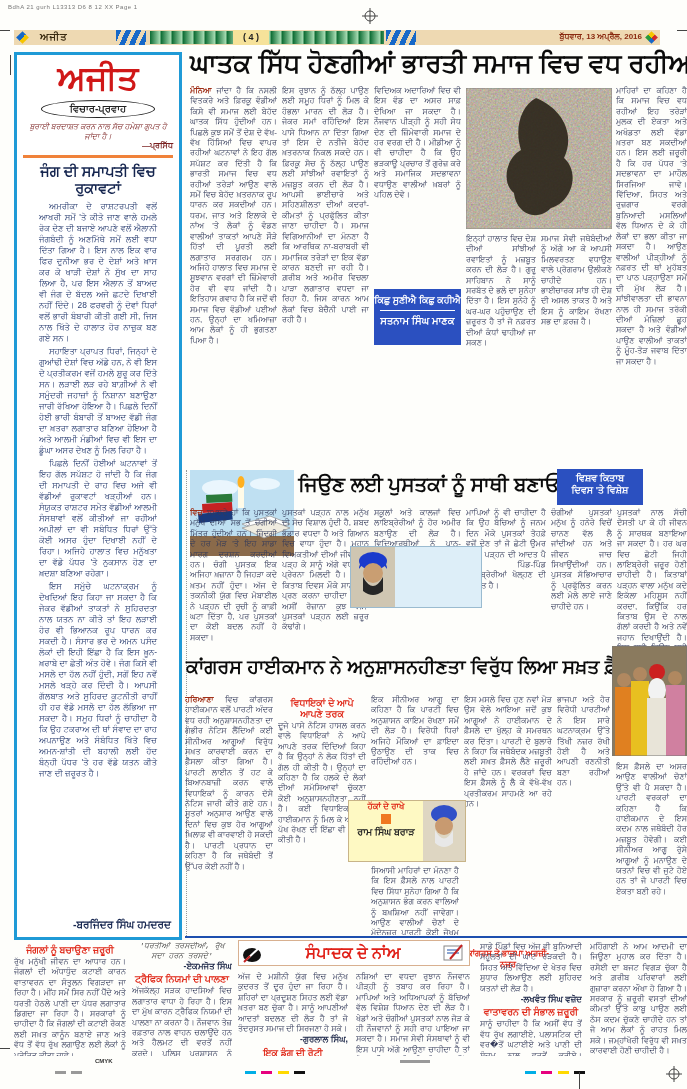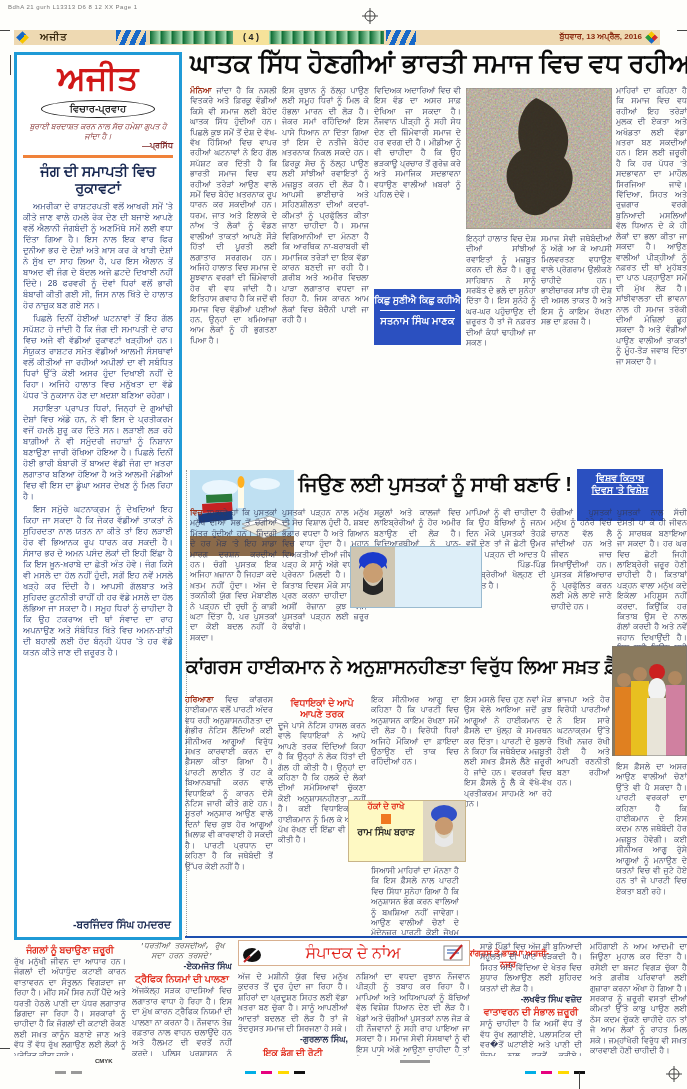--- a/index.html
+++ b/index.html
@@ -23,21 +23,21 @@
   
   #edbox{left:14px;top:52px;width:168px;height:888px;border:3px solid #1f9ad6;background:#fff;box-sizing:border-box;padding:4px 6px;}
   #ed-logo{font-family:"Liberation Serif","DejaVu Serif",serif;font-weight:bold;color:#d01818;font-size:33px;text-align:center;line-height:38px;}
   #ed-oval{width:112px;margin:3px auto 4px;border:1.5px solid #222;border-radius:50%;
      font-size:10px;font-weight:bold;color:#222;text-align:center;padding:2px 0;}
   #ed-quote{font-size:7.8px;color:#7a2020;font-style:italic;text-align:center;line-height:9.5px;}
   #ed-attrib{font-size:8px;color:#7a2020;font-weight:bold;text-align:right;}
   #ed-rule{height:3px;background:#f0823a;margin:4px 0 5px;}
   #ed-head{font-size:14.5px;font-weight:bold;color:#15254f;text-align:center;line-height:17px;margin-bottom:4px;}
   #ed-body{height:690px;overflow:hidden;}
-  #ed-body p{margin:0 0 2px;font-size:8.4px;line-height:11px;color:#2b3f72;text-align:justify;text-indent:10px;}
+  #ed-body p{margin:0 16px 2px;font-size:8.4px;line-height:11px;color:#2b3f72;text-align:justify;text-indent:10px;}
   #ed-sig{position:absolute;right:8px;bottom:6px;font-size:10.5px;font-weight:bold;color:#15254f;}
   
   .h-black{font-weight:bold;color:#0b0b0b;text-align:center;white-space:nowrap;}
   
   .col{position:absolute;overflow:hidden;font-size:8px;line-height:10.4px;color:#333a5a;text-align:justify;}
   .dl{font-weight:bold;color:#a03018;}
   .redhead{color:#e02818;font-weight:bold;text-align:center;font-size:9.5px;line-height:11px;margin:2px 0;}
   .sig{font-weight:bold;text-align:right;color:#222c4c;font-size:8.6px;}
   
   .bluebox{background:#2b50c0;color:#fff;text-align:center;font-weight:bold;box-sizing:border-box;}
@@ -46,21 +46,21 @@
   .bluebox .l2{font-size:10px;}
   
   #authbox{left:350px;top:546px;width:132px;height:62px;background:#ddeef8;border:1px solid #9abbd0;box-sizing:border-box;display:flex;}
   #profbox{left:348px;top:800px;width:118px;height:62px;background:#fef9c3;border:1px solid #c8b488;box-sizing:border-box;display:flex;}
   .sqorange{width:12px;height:12px;background:#f07820;margin:2px auto;}
   .pname{color:#1b4fa8;font-weight:bold;font-size:9.5px;text-align:center;line-height:11px;}
   .plabel{color:#e02818;font-weight:bold;font-size:8.5px;text-align:center;}
   
   #strip-line{left:185px;top:936px;width:502px;height:2px;background:#1d4fae;}
   #banner{left:238px;top:940px;width:232px;height:26px;border:1px solid #d8b090;background:#fff;display:flex;align-items:center;justify-content:space-between;padding:0 3px;box-sizing:border-box;}
-  #banner .t{color:#e02018;font-weight:normal;font-size:16px;white-space:nowrap;text-align:center;}
+  #banner .t{color:#e02018;font-weight:bold;font-size:16px;white-space:nowrap;text-align:center;}
   .lhead{color:#e02818;font-weight:bold;font-size:9.5px;text-align:center;line-height:11px;margin:2px 0;}
   .quote-sm{font-size:7.8px;color:#444;font-style:italic;text-align:center;line-height:9.5px;font-family:Liberation Mono, monospace;}
   .dotsep{border-left:1px dotted #999;}
   
   .cmyk-dash{height:3px;width:11px;display:inline-block;margin-right:1px;}
 </style>
 </head>
 <body>
 
 <div id="page">
@@ -87,22 +87,22 @@
 
   <div class="abs" id="edbox">
     <div id="ed-logo">ਅਜੀਤ</div>
     <div id="ed-oval">ਵਿਚਾਰ-ਪ੍ਰਵਾਹ</div>
     <div id="ed-quote">ਬੁਰਾਈ ਬਰਦਾਸ਼ਤ ਕਰਨ ਨਾਲ ਸੱਚ ਹਮੇਸ਼ਾ ਗੁਪਤ ਹੋ ਜਾਂਦਾ ਹੈ।</div>
     <div id="ed-attrib">—ਪ੍ਰਸਿੱਧ</div>
     <div id="ed-rule"></div>
     <div id="ed-head">ਜੰਗ ਦੀ ਸਮਾਪਤੀ ਵਿਚ ਰੁਕਾਵਟਾਂ</div>
     <div id="ed-body">
       <p>ਅਮਰੀਕਾ ਦੇ ਰਾਸ਼ਟਰਪਤੀ ਵਲੋਂ ਆਖਰੀ ਸਮੇਂ 'ਤੇ ਕੀਤੇ ਜਾਣ ਵਾਲੇ ਹਮਲੇ ਰੋਕ ਦੇਣ ਦੀ ਬਜਾਏ ਆਪਣੇ ਵਲੋਂ ਐਲਾਨੀ ਜੰਗਬੰਦੀ ਨੂੰ ਅਣਮਿੱਥੇ ਸਮੇਂ ਲਈ ਵਧਾ ਦਿੱਤਾ ਗਿਆ ਹੈ। ਇਸ ਨਾਲ ਇਕ ਵਾਰ ਫਿਰ ਦੁਨੀਆ ਭਰ ਦੇ ਦੇਸ਼ਾਂ ਅਤੇ ਖ਼ਾਸ ਕਰ ਕੇ ਖਾੜੀ ਦੇਸ਼ਾਂ ਨੇ ਸੁੱਖ ਦਾ ਸਾਹ ਲਿਆ ਹੈ, ਪਰ ਇਸ ਐਲਾਨ ਤੋਂ ਬਾਅਦ ਵੀ ਜੰਗ ਦੇ ਬੱਦਲ ਅਜੇ ਛਟਦੇ ਦਿਖਾਈ ਨਹੀਂ ਦਿੰਦੇ। 28 ਫਰਵਰੀ ਨੂੰ ਦੋਵਾਂ ਧਿਰਾਂ ਵਲੋਂ ਭਾਰੀ ਬੰਬਾਰੀ ਕੀਤੀ ਗਈ ਸੀ, ਜਿਸ ਨਾਲ ਖਿੱਤੇ ਦੇ ਹਾਲਾਤ ਹੋਰ ਨਾਜ਼ੁਕ ਬਣ ਗਏ ਸਨ।</p>
+      <p>ਸਹਾਇਤਾ ਪ੍ਰਾਪਤ ਧਿਰਾਂ, ਜਿਨ੍ਹਾਂ ਦੇ ਗੁਆਂਢੀ ਦੇਸ਼ਾਂ ਵਿਚ ਅੱਡੇ ਹਨ, ਨੇ ਵੀ ਇਸ ਦੇ ਪ੍ਰਤੀਕਰਮ ਵਜੋਂ ਹਮਲੇ ਸ਼ੁਰੂ ਕਰ ਦਿੱਤੇ ਸਨ। ਲੜਾਈ ਲੜ ਰਹੇ ਬਾਗ਼ੀਆਂ ਨੇ ਵੀ ਸਮੁੰਦਰੀ ਜਹਾਜ਼ਾਂ ਨੂੰ ਨਿਸ਼ਾਨਾ ਬਣਾਉਣਾ ਜਾਰੀ ਰੱਖਿਆ ਹੋਇਆ ਹੈ। ਪਿਛਲੇ ਦਿਨੀਂ ਹੋਈ ਭਾਰੀ ਬੰਬਾਰੀ ਤੋਂ ਬਾਅਦ ਵੱਡੀ ਜੰਗ ਦਾ ਖ਼ਤਰਾ ਲਗਾਤਾਰ ਬਣਿਆ ਹੋਇਆ ਹੈ ਅਤੇ ਆਲਮੀ ਮੰਡੀਆਂ ਵਿਚ ਵੀ ਇਸ ਦਾ ਡੂੰਘਾ ਅਸਰ ਦੇਖਣ ਨੂੰ ਮਿਲ ਰਿਹਾ ਹੈ।</p>
       <p>ਪਿਛਲੇ ਦਿਨੀਂ ਹੋਈਆਂ ਘਟਨਾਵਾਂ ਤੋਂ ਇਹ ਗੱਲ ਸਪੱਸ਼ਟ ਹੋ ਜਾਂਦੀ ਹੈ ਕਿ ਜੰਗ ਦੀ ਸਮਾਪਤੀ ਦੇ ਰਾਹ ਵਿਚ ਅਜੇ ਵੀ ਵੱਡੀਆਂ ਰੁਕਾਵਟਾਂ ਖੜ੍ਹੀਆਂ ਹਨ। ਸੰਯੁਕਤ ਰਾਸ਼ਟਰ ਸਮੇਤ ਵੱਡੀਆਂ ਆਲਮੀ ਸੰਸਥਾਵਾਂ ਵਲੋਂ ਕੀਤੀਆਂ ਜਾ ਰਹੀਆਂ ਅਪੀਲਾਂ ਦਾ ਵੀ ਸਬੰਧਿਤ ਧਿਰਾਂ ਉੱਤੇ ਕੋਈ ਅਸਰ ਹੁੰਦਾ ਦਿਖਾਈ ਨਹੀਂ ਦੇ ਰਿਹਾ। ਅਜਿਹੇ ਹਾਲਾਤ ਵਿਚ ਮਨੁੱਖਤਾ ਦਾ ਵੱਡੇ ਪੱਧਰ 'ਤੇ ਨੁਕਸਾਨ ਹੋਣ ਦਾ ਖ਼ਦਸ਼ਾ ਬਣਿਆ ਰਹੇਗਾ।</p>
-      <p>ਸਹਾਇਤਾ ਪ੍ਰਾਪਤ ਧਿਰਾਂ, ਜਿਨ੍ਹਾਂ ਦੇ ਗੁਆਂਢੀ ਦੇਸ਼ਾਂ ਵਿਚ ਅੱਡੇ ਹਨ, ਨੇ ਵੀ ਇਸ ਦੇ ਪ੍ਰਤੀਕਰਮ ਵਜੋਂ ਹਮਲੇ ਸ਼ੁਰੂ ਕਰ ਦਿੱਤੇ ਸਨ। ਲੜਾਈ ਲੜ ਰਹੇ ਬਾਗ਼ੀਆਂ ਨੇ ਵੀ ਸਮੁੰਦਰੀ ਜਹਾਜ਼ਾਂ ਨੂੰ ਨਿਸ਼ਾਨਾ ਬਣਾਉਣਾ ਜਾਰੀ ਰੱਖਿਆ ਹੋਇਆ ਹੈ। ਪਿਛਲੇ ਦਿਨੀਂ ਹੋਈ ਭਾਰੀ ਬੰਬਾਰੀ ਤੋਂ ਬਾਅਦ ਵੱਡੀ ਜੰਗ ਦਾ ਖ਼ਤਰਾ ਲਗਾਤਾਰ ਬਣਿਆ ਹੋਇਆ ਹੈ ਅਤੇ ਆਲਮੀ ਮੰਡੀਆਂ ਵਿਚ ਵੀ ਇਸ ਦਾ ਡੂੰਘਾ ਅਸਰ ਦੇਖਣ ਨੂੰ ਮਿਲ ਰਿਹਾ ਹੈ।</p>
       <p>ਇਸ ਸਮੁੱਚੇ ਘਟਨਾਕ੍ਰਮ ਨੂੰ ਦੇਖਦਿਆਂ ਇਹ ਕਿਹਾ ਜਾ ਸਕਦਾ ਹੈ ਕਿ ਜੇਕਰ ਵੱਡੀਆਂ ਤਾਕਤਾਂ ਨੇ ਸੁਹਿਰਦਤਾ ਨਾਲ ਯਤਨ ਨਾ ਕੀਤੇ ਤਾਂ ਇਹ ਲੜਾਈ ਹੋਰ ਵੀ ਭਿਆਨਕ ਰੂਪ ਧਾਰਨ ਕਰ ਸਕਦੀ ਹੈ। ਸੰਸਾਰ ਭਰ ਦੇ ਅਮਨ ਪਸੰਦ ਲੋਕਾਂ ਦੀ ਇਹੀ ਇੱਛਾ ਹੈ ਕਿ ਇਸ ਖ਼ੂਨ-ਖ਼ਰਾਬੇ ਦਾ ਛੇਤੀ ਅੰਤ ਹੋਵੇ। ਜੰਗ ਕਿਸੇ ਵੀ ਮਸਲੇ ਦਾ ਹੱਲ ਨਹੀਂ ਹੁੰਦੀ, ਸਗੋਂ ਇਹ ਨਵੇਂ ਮਸਲੇ ਖੜ੍ਹੇ ਕਰ ਦਿੰਦੀ ਹੈ। ਆਪਸੀ ਗੱਲਬਾਤ ਅਤੇ ਸੁਹਿਰਦ ਕੂਟਨੀਤੀ ਰਾਹੀਂ ਹੀ ਹਰ ਵੱਡੇ ਮਸਲੇ ਦਾ ਹੱਲ ਲੱਭਿਆ ਜਾ ਸਕਦਾ ਹੈ। ਸਮੂਹ ਧਿਰਾਂ ਨੂੰ ਚਾਹੀਦਾ ਹੈ ਕਿ ਉਹ ਟਕਰਾਅ ਦੀ ਥਾਂ ਸੰਵਾਦ ਦਾ ਰਾਹ ਅਪਨਾਉਣ ਅਤੇ ਸੰਬੰਧਿਤ ਖਿੱਤੇ ਵਿਚ ਅਮਨ-ਸ਼ਾਂਤੀ ਦੀ ਬਹਾਲੀ ਲਈ ਹੱਦ ਬੰਨ੍ਹੀ ਪੱਧਰ 'ਤੇ ਹਰ ਵੱਡੇ ਯਤਨ ਕੀਤੇ ਜਾਣ ਦੀ ਜ਼ਰੂਰਤ ਹੈ।</p>
     </div>
     <div id="ed-sig">-ਬਰਜਿੰਦਰ ਸਿੰਘ ਹਮਦਰਦ</div>
   </div>
 
   <div class="abs h-black" style="left:190px;top:48px;width:497px;font-size:26px;">ਘਾਤਕ ਸਿੱਧ ਹੋਣਗੀਆਂ ਭਾਰਤੀ ਸਮਾਜ ਵਿਚ ਵਧ ਰਹੀਆਂ ਤਰੇੜਾਂ</div>
 
   <div class="col" style="left:190px;top:86px;width:87px;height:380px;">
     <span class="dl">ਮੰਨਿਆ</span>
     <span>ਜਾਂਦਾ ਹੈ ਕਿ ਨਸਲੀ ਵਿਤਕਰੇ ਅਤੇ ਫ਼ਿਰਕੂ ਵੰਡੀਆਂ ਕਿਸੇ ਵੀ ਸਮਾਜ ਲਈ ਬੇਹੱਦ ਘਾਤਕ ਸਿੱਧ ਹੁੰਦੀਆਂ ਹਨ। ਪਿਛਲੇ ਕੁਝ ਸਮੇਂ ਤੋਂ ਦੇਸ਼ ਦੇ ਵੱਖ-ਵੱਖ ਹਿੱਸਿਆਂ ਵਿਚ ਵਾਪਰ ਰਹੀਆਂ ਘਟਨਾਵਾਂ ਨੇ ਇਹ ਗੱਲ ਸਪੱਸ਼ਟ ਕਰ ਦਿੱਤੀ ਹੈ ਕਿ ਭਾਰਤੀ ਸਮਾਜ ਵਿਚ ਵਧ ਰਹੀਆਂ ਤਰੇੜਾਂ ਆਉਣ ਵਾਲੇ ਸਮੇਂ ਵਿਚ ਬੇਹੱਦ ਖ਼ਤਰਨਾਕ ਰੂਪ ਧਾਰਨ ਕਰ ਸਕਦੀਆਂ ਹਨ। ਧਰਮ, ਜਾਤ ਅਤੇ ਇਲਾਕੇ ਦੇ ਨਾਂਅ 'ਤੇ ਲੋਕਾਂ ਨੂੰ ਵੰਡਣ ਵਾਲੀਆਂ ਤਾਕਤਾਂ ਆਪਣੇ ਸੌੜੇ ਹਿੱਤਾਂ ਦੀ ਪੂਰਤੀ ਲਈ ਲਗਾਤਾਰ ਸਰਗਰਮ ਹਨ। ਅਜਿਹੇ ਹਾਲਾਤ ਵਿਚ ਸਮਾਜ ਦੇ ਸੂਝਵਾਨ ਵਰਗਾਂ ਦੀ ਜ਼ਿੰਮੇਵਾਰੀ ਹੋਰ ਵੀ ਵਧ ਜਾਂਦੀ ਹੈ। ਇਤਿਹਾਸ ਗਵਾਹ ਹੈ ਕਿ ਜਦੋਂ ਵੀ ਸਮਾਜ ਵਿਚ ਵੰਡੀਆਂ ਪਈਆਂ ਹਨ, ਉਨ੍ਹਾਂ ਦਾ ਖਮਿਆਜ਼ਾ ਆਮ ਲੋਕਾਂ ਨੂੰ ਹੀ ਭੁਗਤਣਾ ਪਿਆ ਹੈ।</span>
@@ -140,21 +140,21 @@
     <rect x="0" y="66" width="104" height="20" fill="#8a6a4a"></rect>
     <rect x="8" y="44" width="34" height="9" fill="#1a3a7c" transform="rotate(-6 8 44)"></rect>
     <rect x="12" y="34" width="30" height="9" fill="#c42222" transform="rotate(-4 12 34)"></rect>
     <rect x="16" y="25" width="26" height="8" fill="#2a7a3a" transform="rotate(-3 16 25)"></rect>
     <rect x="48" y="16" width="6" height="22" fill="#fffbe8"></rect>
     <ellipse cx="51" cy="12" rx="3.5" ry="6" fill="#ffb020"></ellipse>
     <polygon points="52,54 80,46 100,54 74,64" fill="#ffffff" stroke="#999" stroke-width="0.8"></polygon>
     <polygon points="52,58 80,50 100,58 74,68" fill="#f0ece0" stroke="#999" stroke-width="0.8"></polygon>
   </svg>
   <div class="abs h-black" style="left:298px;top:473px;width:274px;font-size:20px;">ਜਿਉਣ ਲਈ ਪੁਸਤਕਾਂ ਨੂੰ ਸਾਥੀ ਬਣਾਓ !</div>
-  <div class="abs bluebox" style="left:577px;top:469px;width:86px;height:52px;text-decoration:underline;">
+  <div class="abs bluebox" style="left:557px;top:469px;width:86px;height:36px;">
     <div style="font-size:9.5px;padding-top:3px;">ਵਿਸ਼ਵ ਕਿਤਾਬ</div>
     <div style="font-size:9.5px;">ਦਿਵਸ 'ਤੇ ਵਿਸ਼ੇਸ਼</div>
   </div>
 
   <div class="col" style="left:190px;top:508px;width:87px;height:142px;">
     <span class="dl">ਵਿਚ</span>
     <span>ਸਮਝਦੇ ਹਾਂ ਕਿ ਪੁਸਤਕਾਂ ਮਨੁੱਖ ਦੀਆਂ ਸਭ ਤੋਂ ਚੰਗੀਆਂ ਮਿੱਤਰ ਹੁੰਦੀਆਂ ਹਨ। ਜ਼ਿੰਦਗੀ ਦੇ ਹਰ ਮੋੜ 'ਤੇ ਇਹ ਸਾਡਾ ਮਾਰਗ ਦਰਸ਼ਨ ਕਰਦੀਆਂ ਹਨ। ਚੰਗੀ ਪੁਸਤਕ ਇਕ ਅਜਿਹਾ ਖ਼ਜ਼ਾਨਾ ਹੈ ਜਿਹੜਾ ਕਦੇ ਖ਼ਤਮ ਨਹੀਂ ਹੁੰਦਾ। ਅੱਜ ਦੇ ਤਕਨੀਕੀ ਯੁੱਗ ਵਿਚ ਮੋਬਾਈਲ ਨੇ ਪੜ੍ਹਨ ਦੀ ਰੁਚੀ ਨੂੰ ਕਾਫ਼ੀ ਘਟਾ ਦਿੱਤਾ ਹੈ, ਪਰ ਪੁਸਤਕਾਂ ਦਾ ਕੋਈ ਬਦਲ ਨਹੀਂ ਹੋ ਸਕਦਾ।</span>
   </div>
   <div class="col" style="left:282px;top:508px;width:87px;height:142px;">ਪੁਸਤਕਾਂ ਪੜ੍ਹਨ ਨਾਲ ਮਨੁੱਖ ਦੀ ਸੋਚ ਵਿਸ਼ਾਲ ਹੁੰਦੀ ਹੈ, ਸ਼ਬਦ ਭੰਡਾਰ ਵਧਦਾ ਹੈ ਅਤੇ ਗਿਆਨ ਵਿਚ ਵਾਧਾ ਹੁੰਦਾ ਹੈ। ਮਹਾਨ ਵਿਅਕਤੀਆਂ ਦੀਆਂ ਜੀਵਨੀਆਂ ਪੜ੍ਹ ਕੇ ਸਾਨੂੰ ਅੱਗੇ ਵਧਣ ਦੀ ਪ੍ਰੇਰਨਾ ਮਿਲਦੀ ਹੈ। ਵਿਸ਼ਵ ਕਿਤਾਬ ਦਿਵਸ ਮੌਕੇ ਸਾਨੂੰ ਇਹ ਪ੍ਰਣ ਕਰਨਾ ਚਾਹੀਦਾ ਹੈ ਕਿ ਅਸੀਂ ਰੋਜ਼ਾਨਾ ਕੁਝ ਸਮਾਂ ਪੁਸਤਕਾਂ ਪੜ੍ਹਨ ਲਈ ਜ਼ਰੂਰ ਕੱਢਾਂਗੇ।</div>
   <div class="col" style="left:374px;top:508px;width:87px;height:142px;">ਸਕੂਲਾਂ ਅਤੇ ਕਾਲਜਾਂ ਵਿਚ ਲਾਇਬ੍ਰੇਰੀਆਂ ਨੂੰ ਹੋਰ ਅਮੀਰ ਬਣਾਉਣ ਦੀ ਲੋੜ ਹੈ। ਵਿਦਿਆਰਥੀਆਂ ਨੂੰ ਪਾਠ-ਪੁਸਤਕਾਂ ਤੋਂ ਇਲਾਵਾ ਸਾਹਿਤ, ਇਤਿਹਾਸ ਅਤੇ ਵਿਗਿਆਨ ਦੀਆਂ ਪੁਸਤਕਾਂ ਪੜ੍ਹਨ ਲਈ ਪ੍ਰੇਰਿਤ ਕੀਤਾ ਜਾਣਾ ਚਾਹੀਦਾ ਹੈ।</div>

